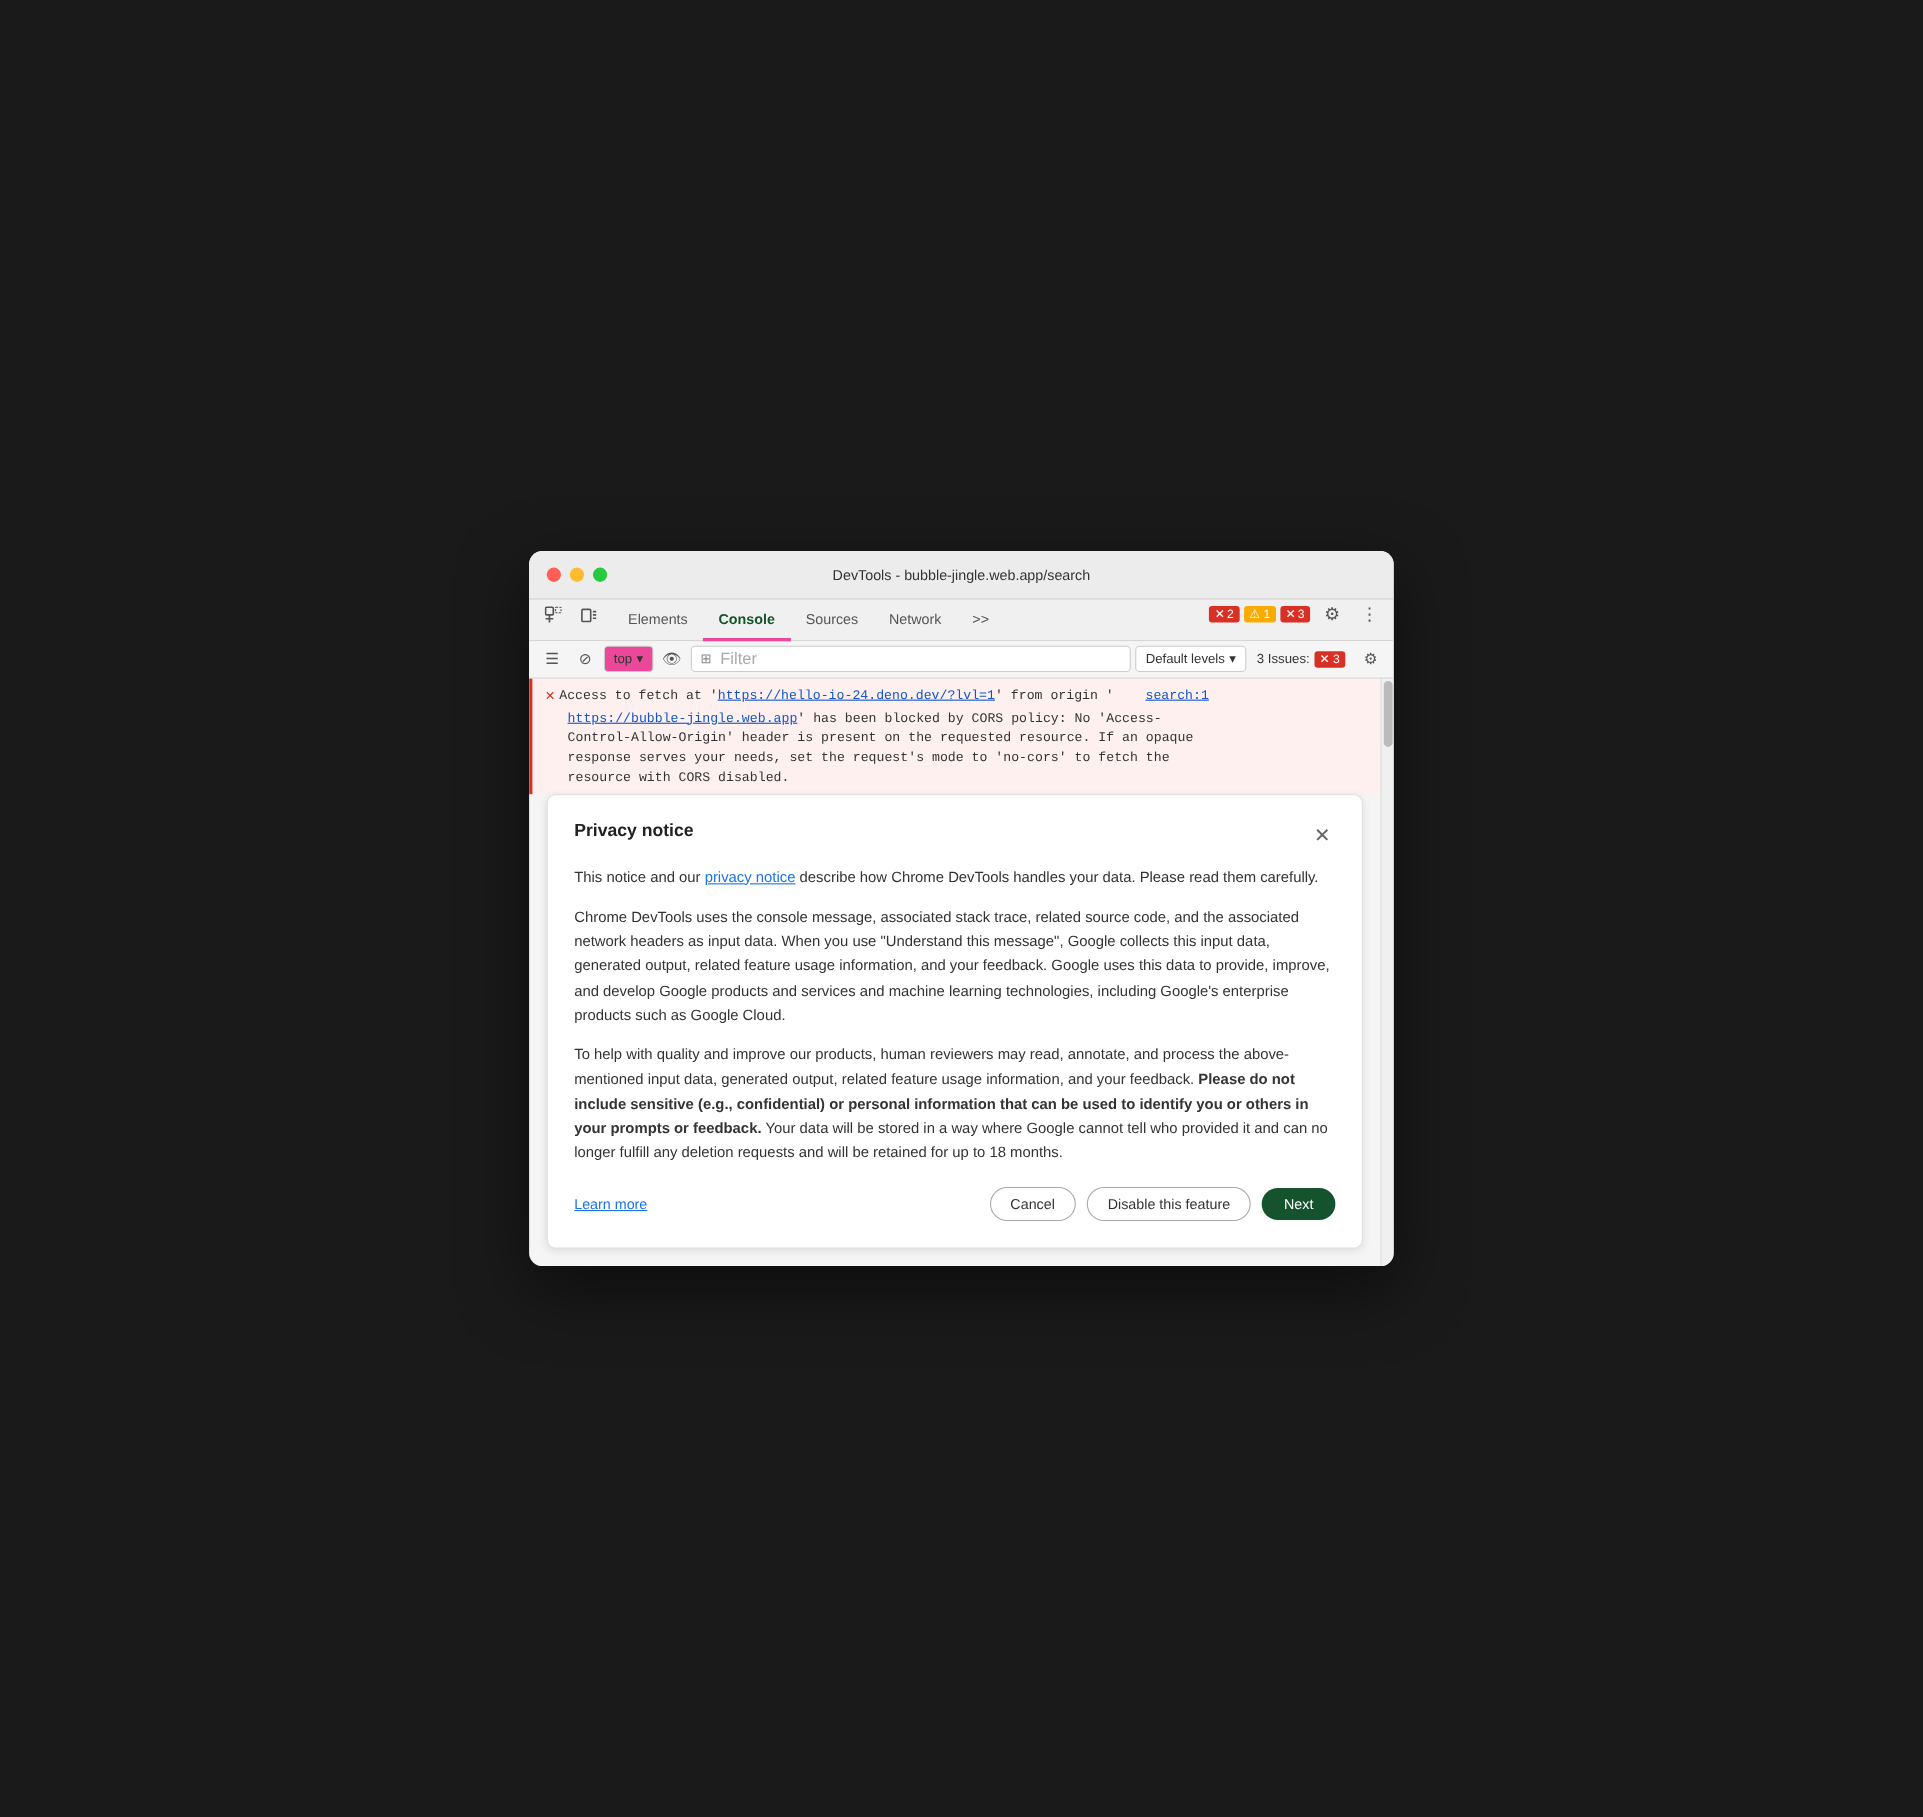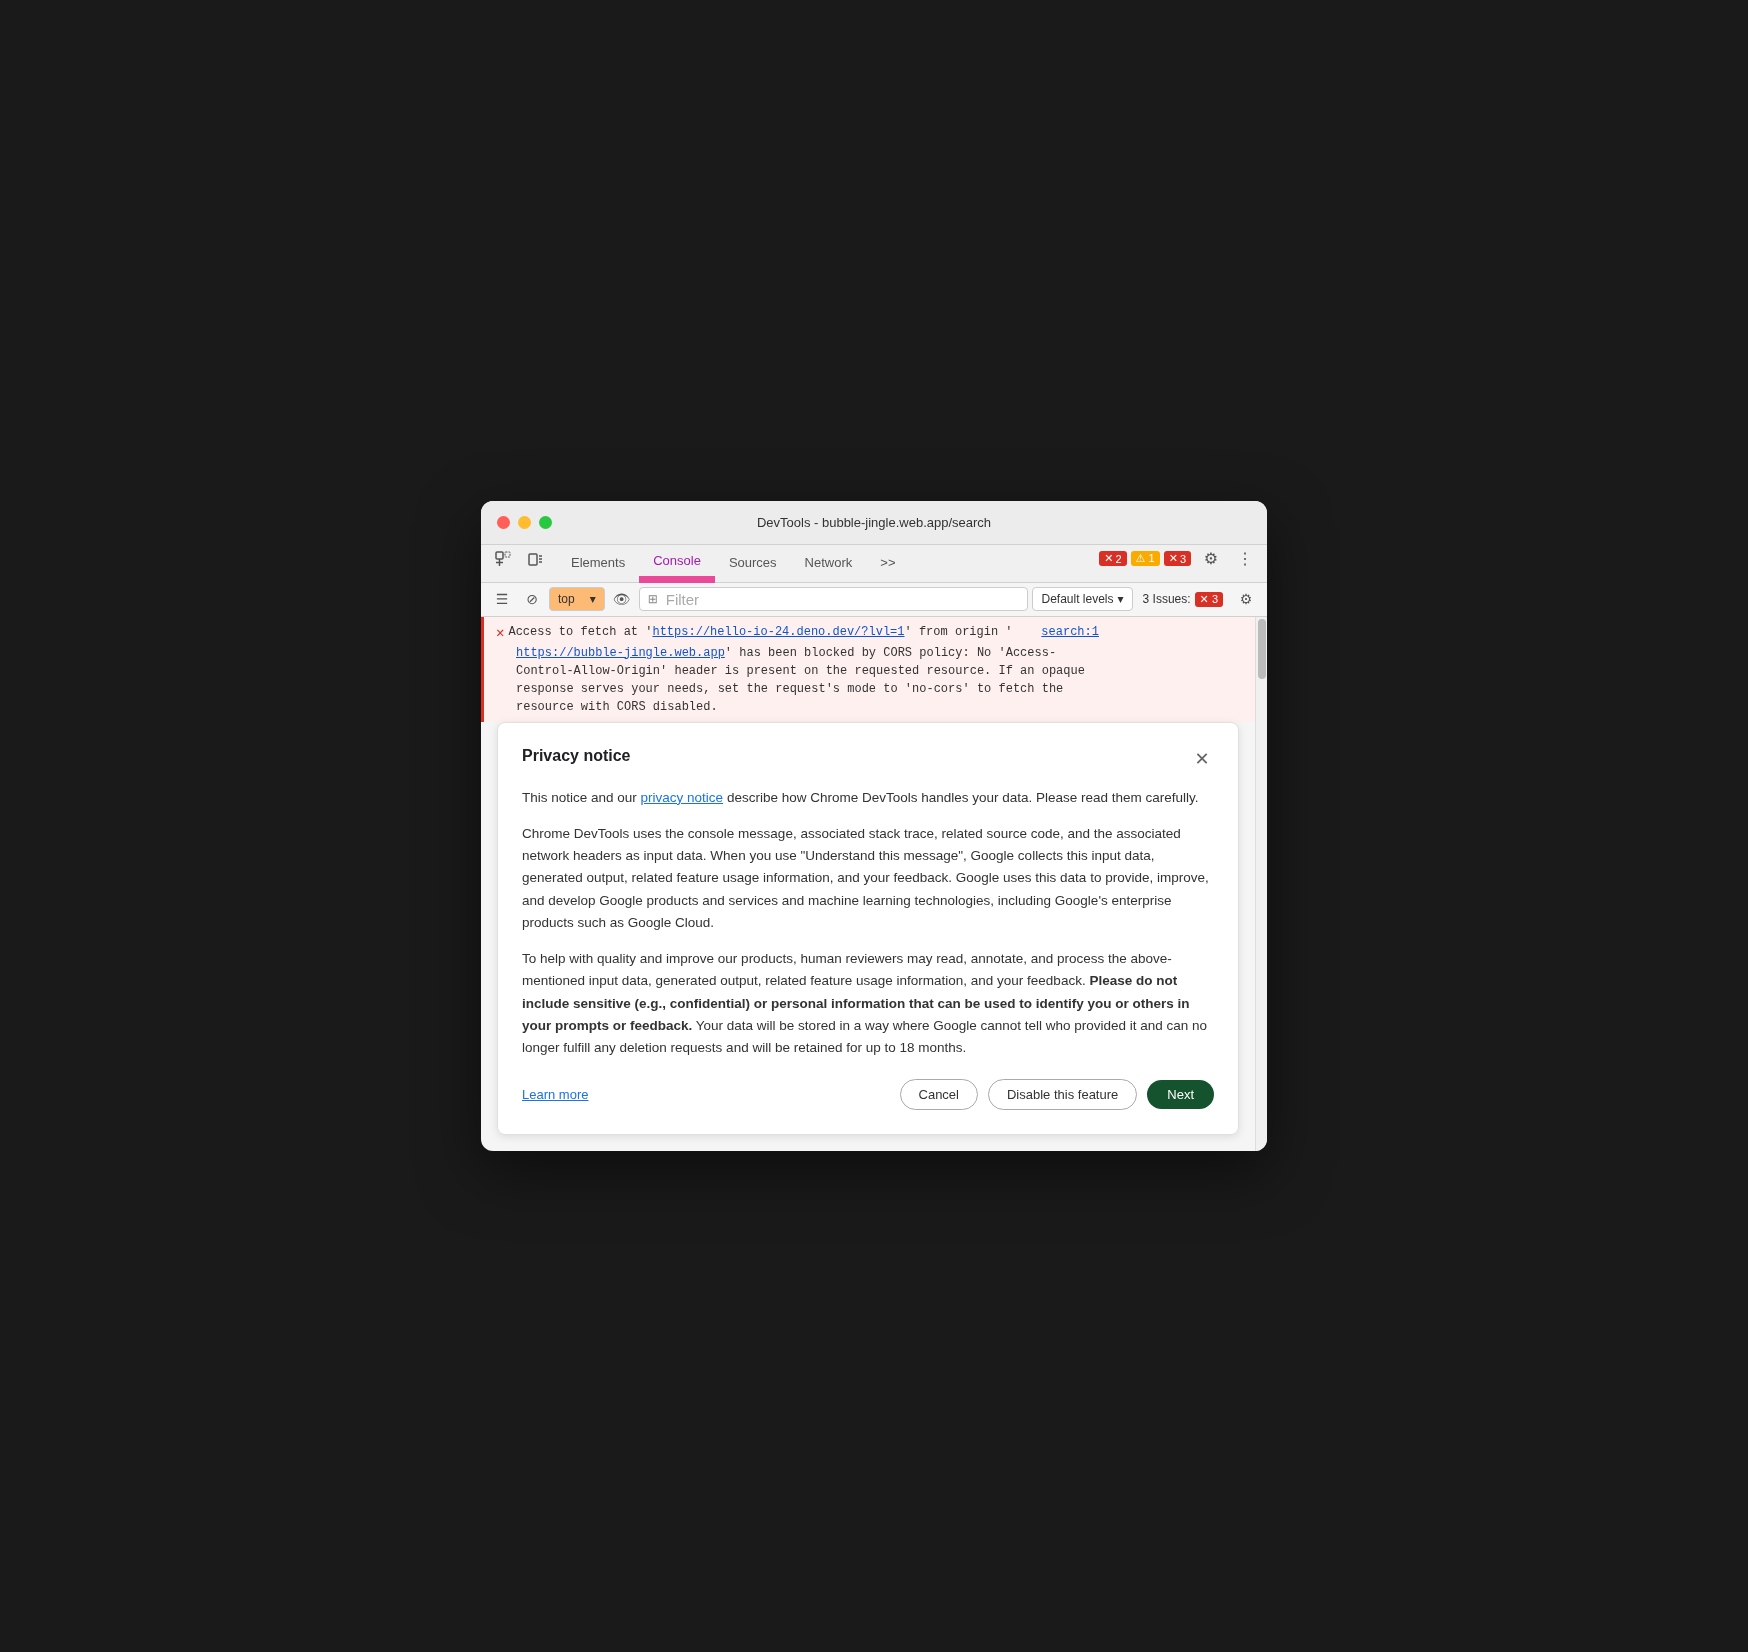--- a/index.html
+++ b/index.html
@@ -80,22 +80,23 @@
       height: 38px;
       display: flex;
       align-items: center;
       font-size: 13px;
       cursor: pointer;
       color: #555;
       border-bottom: 2px solid transparent;
       white-space: nowrap;
     }
     .tab.active {
-      color: #a21caf;
-      border-bottom: 7px solid #ec4899;
+      color: #14532d;
+      border-bottom: 3px solid #ec4899;
+      font-weight: bold;
     }
     .tab-spacer { flex: 1; }
     .tab-actions {
       display: flex;
       align-items: center;
       gap: 6px;
     }
     .badge-group {
       display: flex;
       align-items: center;
@@ -151,23 +152,23 @@
       border-radius: 4px;
       cursor: pointer;
       color: #555;
       font-size: 14px;
       background: none;
       border: none;
     }
     .context-select {
       display: flex;
       align-items: center;
-      gap: 15px;
+      gap: 4px;
       padding: 2px 8px;
-      background: #fdba74;
+      background: #ec4899;
       border: 1px solid #ccc;
       border-radius: 4px;
       font-size: 12px;
       cursor: pointer;
       height: 24px;
       color: #333;
     }
     .filter-container {
       display: flex;
       align-items: center;

